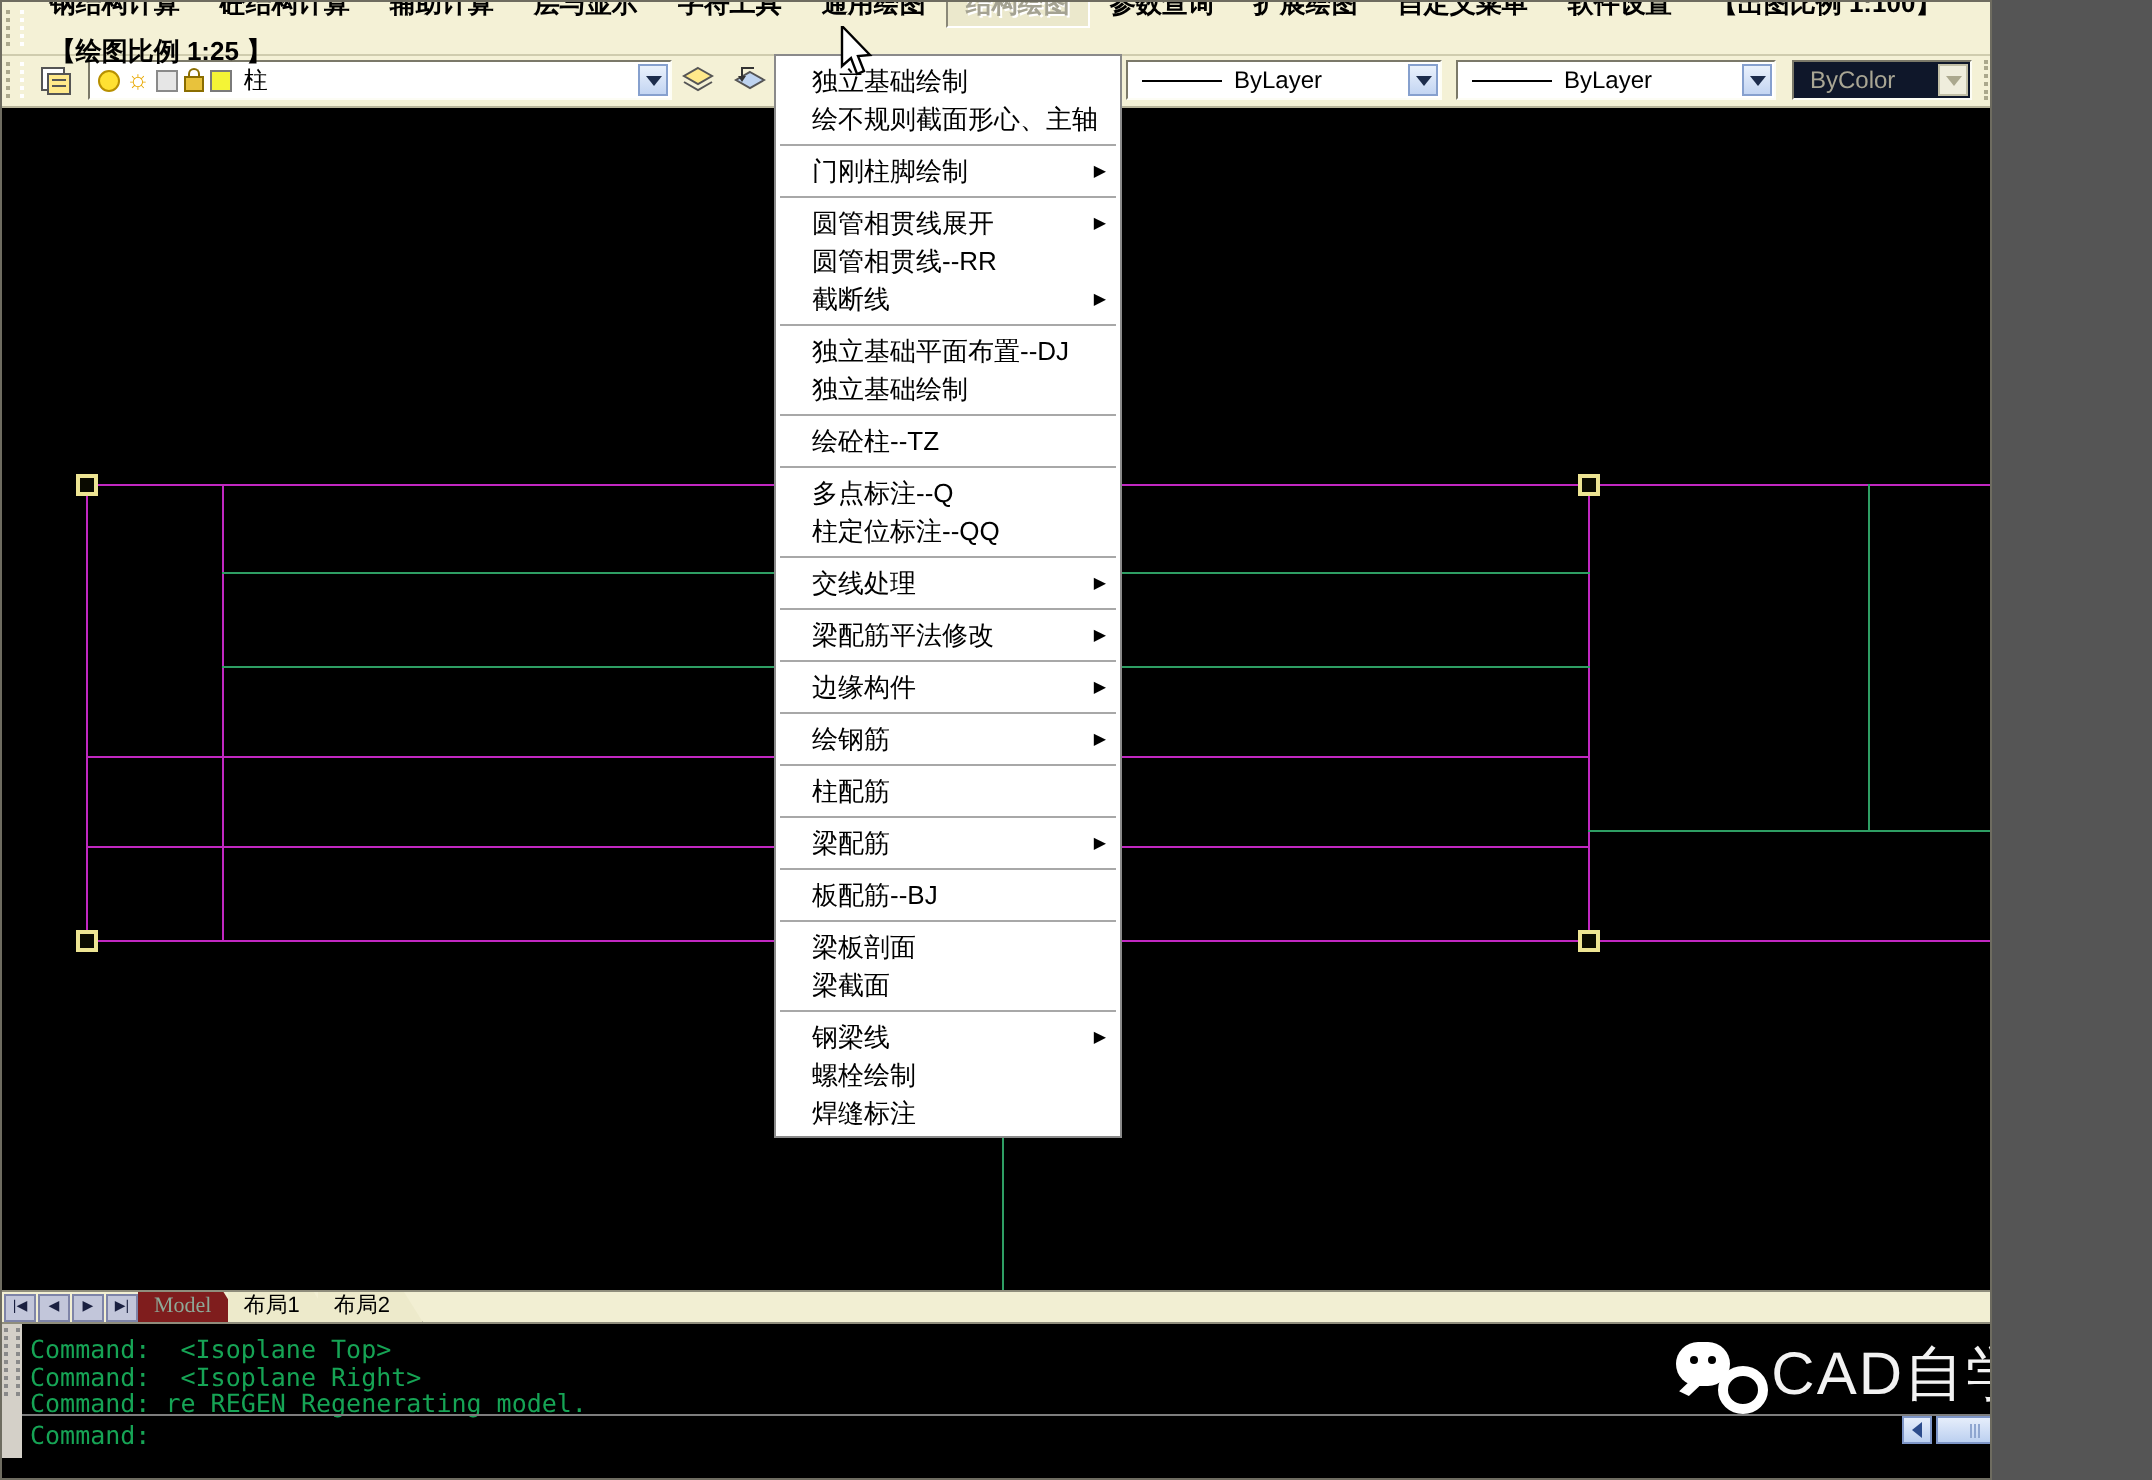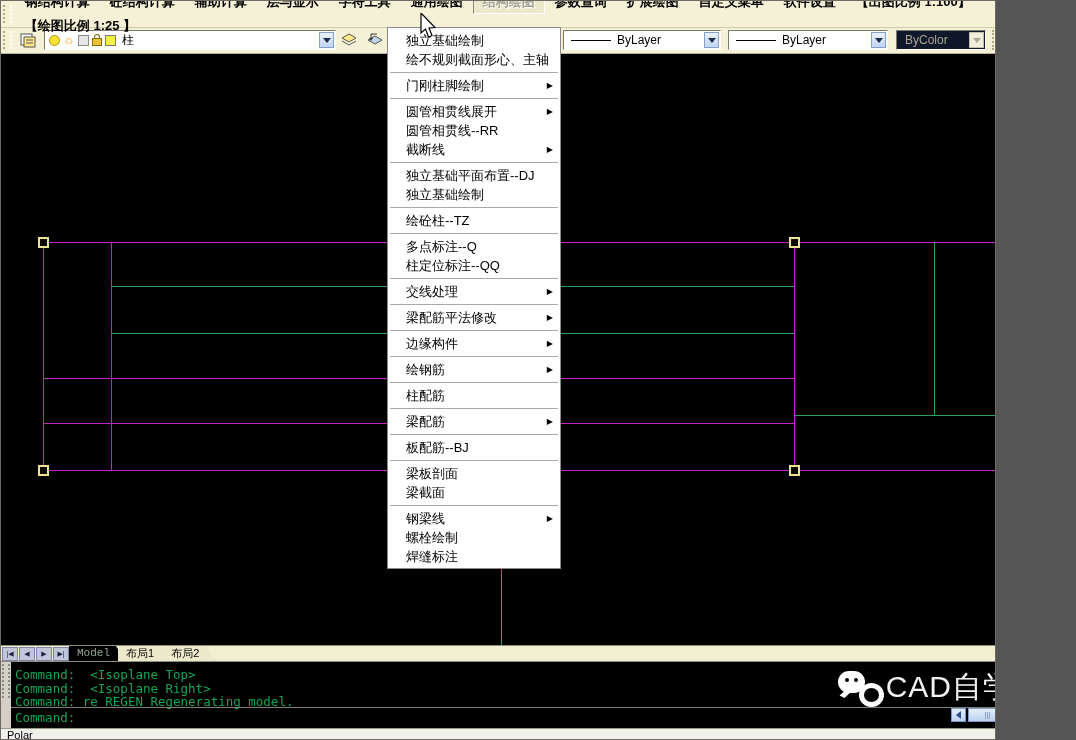--- a/index.html
+++ b/index.html
@@ -53,21 +53,21 @@
   .menu-sep{height:0;border-top:1px solid #A8A8A8;margin:3px 2px;}
   
   #cursor{position:absolute;left:419px;top:12px;z-index:40;}
   
   #tabstrip{position:absolute;left:0;top:644px;width:1076px;height:16px;background:#F2EFD3;
             display:flex;align-items:stretch;z-index:5;border-top:1px solid #8f8d7c;}
   .nav-btn{width:16px;height:14px;margin:1px 0 0 1px;background:#C2C6DA;border:1px solid #7E84A8;
            font-size:7px;line-height:12px;text-align:center;color:#1a2040;box-sizing:border-box;}
   .tab{height:16px;line-height:15px;font-size:11px;padding:0 16px 0 8px;margin-right:-8px;
        clip-path:polygon(0 0,calc(100% - 10px) 0,100% 100%,0 100%);white-space:nowrap;}
-  .tab.active{background:#000000;color:#8EA897;font-family:Liberation Mono, monospace;}
+  .tab.active{background:#7f1d1d;color:#8EA897;font-family:Liberation Serif, serif;}
   .tab.inactive{background:#EDEACB;color:#000;border-right:1px solid #8f8d7c;}
   
   #cmd{position:absolute;left:0;top:660px;width:1076px;height:67px;background:#000;z-index:5;
        border-top:1px solid #8f8d7c;}
   #cmd-gutter{position:absolute;left:0;top:0;width:10px;height:67px;background:#D4D0C8;}
   #cmd-gutter .dots{width:4px;height:34px;margin:2px auto 0;border-left:2px dotted #8a8a8a;border-right:2px dotted #8a8a8a;}
   .cmd-line{white-space:pre;font-family:"DejaVu Sans Mono",monospace;font-size:12.5px;line-height:13.5px;color:#16A455;}
   #cmd-history{position:absolute;left:14px;top:6px;}
   #cmd-split{position:absolute;left:10px;right:0;top:45px;height:0;border-top:1px solid #7d7d7d;}
   #cmd-input{position:absolute;left:14px;top:49px;}
@@ -301,17 +301,14 @@
           <i></i>
           <i></i>
         </div>
       <div class="hsb-track"></div>
       <div class="hsb-btn">
           <span class="tri-right"></span>
         </div>
     </div>
   </div>
 
-  <div id="statusbar">
-    <span>Polar</span>
-  </div>
 
 </div>
 
 </body></html>

